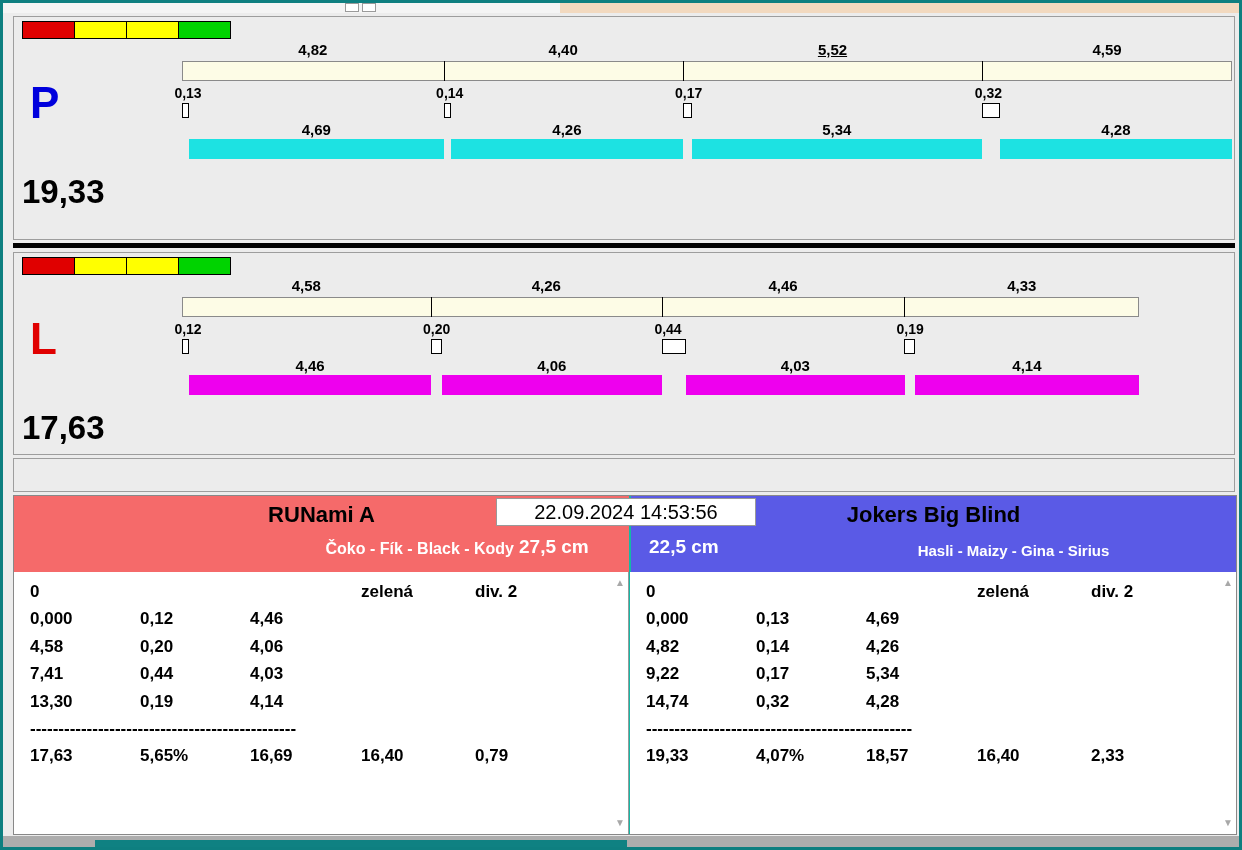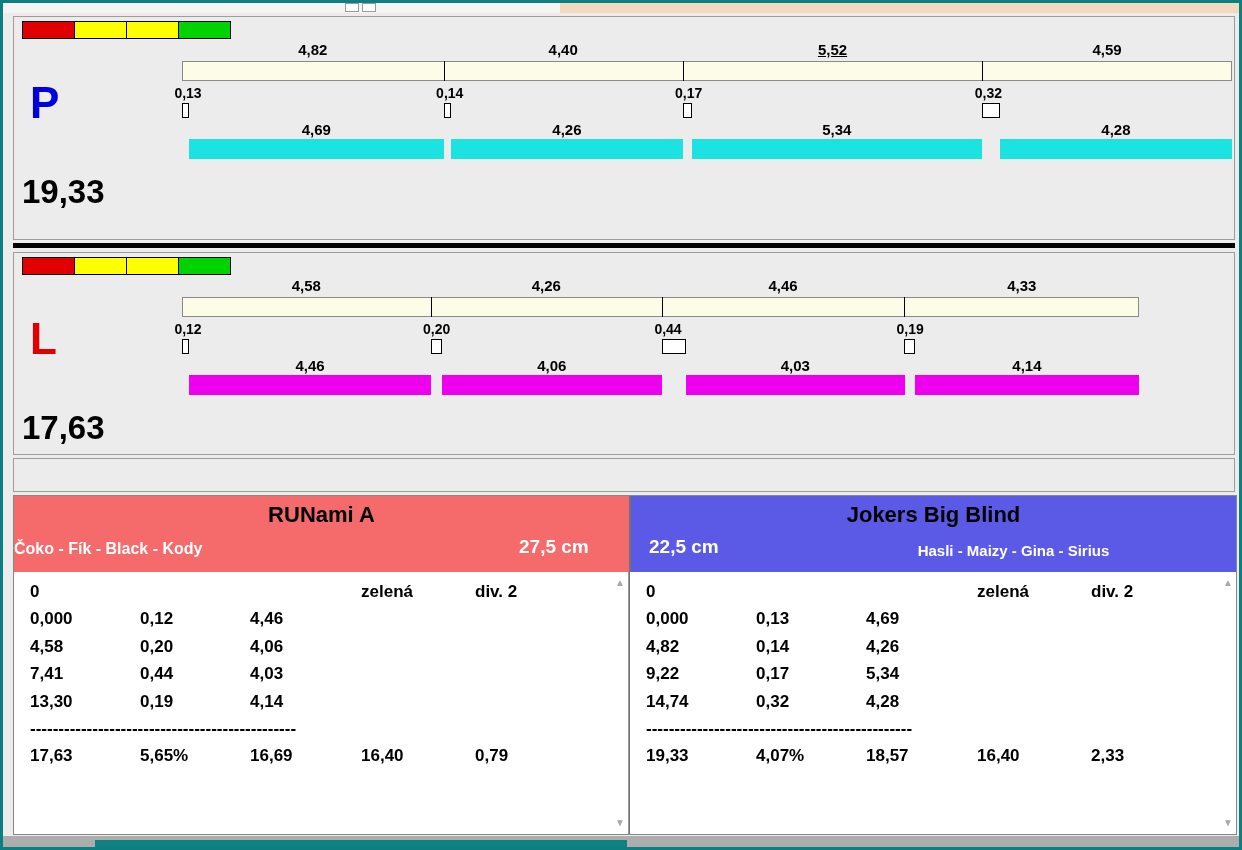--- a/index.html
+++ b/index.html
@@ -36,26 +36,26 @@
   .split-label { position:absolute; top:24px; height:16px; font-size:15px; font-weight:bold; text-align:center; color:#000; }
   .cross-label { position:absolute; top:68px; width:56px; font-size:14px; font-weight:bold; text-align:center; color:#000; }
   .cross-box   { position:absolute; top:86px; height:15px; background:#fff; border:1px solid #000; }
   .leg-label   { position:absolute; top:104px; height:16px; font-size:15px; font-weight:bold; text-align:center; color:#000; }
   .leg-bar     { position:absolute; top:122px; height:20px; }
 
   
   .spacer-panel { position:absolute; left:10px; top:455px; width:1222px; height:34px; border:1px solid #9d9d9d; background:#ececec; }
 
   
-  .teams { position:absolute; left:10px; top:492px; width:1224px; height:340px; border:1px solid #888; background:#737373; }
+  .teams { position:absolute; left:10px; top:492px; width:1224px; height:340px; border:1px solid #888; background:#14b8a6; }
   .team-header { position:absolute; top:0; height:76px; }
   .team-header.left  { left:0;  width:615px; }
   .team-header.right { left:617px; width:605px; }
   .team-name { position:absolute; top:6px; left:0; right:0; text-align:center; font-size:22px; font-weight:bold; color:#000; }
-  .team-header.left  .team-dogs { position:absolute; top:44px; left:0; width:500px; text-align:left; font-size:16px; font-weight:bold; color:#fff; }
+  .team-header.left  .team-dogs { position:absolute; top:44px; left:0; width:500px; text-align:right; font-size:16px; font-weight:bold; color:#fff; }
   .team-header.right .team-dogs { position:absolute; top:46px; left:160px; width:445px; text-align:center; font-size:15px; font-weight:bold; color:#fff; }
   .team-header.left  .team-height { position:absolute; top:40px; left:505px; font-size:19px; font-weight:bold; color:#fff; }
   .team-header.right .team-height { position:absolute; top:40px; left:18px;  font-size:19px; font-weight:bold; color:#fff; }
 
   .datetime { position:absolute; top:2px; left:482px; width:260px; height:28px; background:#fff; border:1px solid #999;
               font-size:20px; color:#000; text-align:center; line-height:26px; z-index:3; }
 
   .result-panel { position:absolute; top:76px; height:262px; background:#fff; font-weight:bold; font-size:17px; color:#000; padding-top:10px; }
   .result-panel.left  { left:0; width:615px; border-right:1px solid #999; }
   .result-panel.right { left:616px; width:606px; }
@@ -164,20 +164,21 @@
     <div class="team-dogs">Čoko - Fík - Black - Kody</div>
     <div class="team-height">27,5 cm</div>
   </div>
 
   <div class="team-header right" style="background: rgb(90, 90, 230);">
     <div class="team-name">Jokers Big Blind</div>
     <div class="team-height">22,5 cm</div>
     <div class="team-dogs">Hasli - Maizy - Gina - Sirius</div>
   </div>
 
+  <div class="datetime">22.09.2024 14:53:56</div>
 
   <div class="result-panel left">
     <span class="scroll up">▲</span>
     <div class="trow">
       <span class="c c1">0</span>
       <span class="c c4">zelená</span>
       <span class="c c5">div. 2</span>
     </div>
     <div class="trow">
       <span class="c c1">0,000</span>

